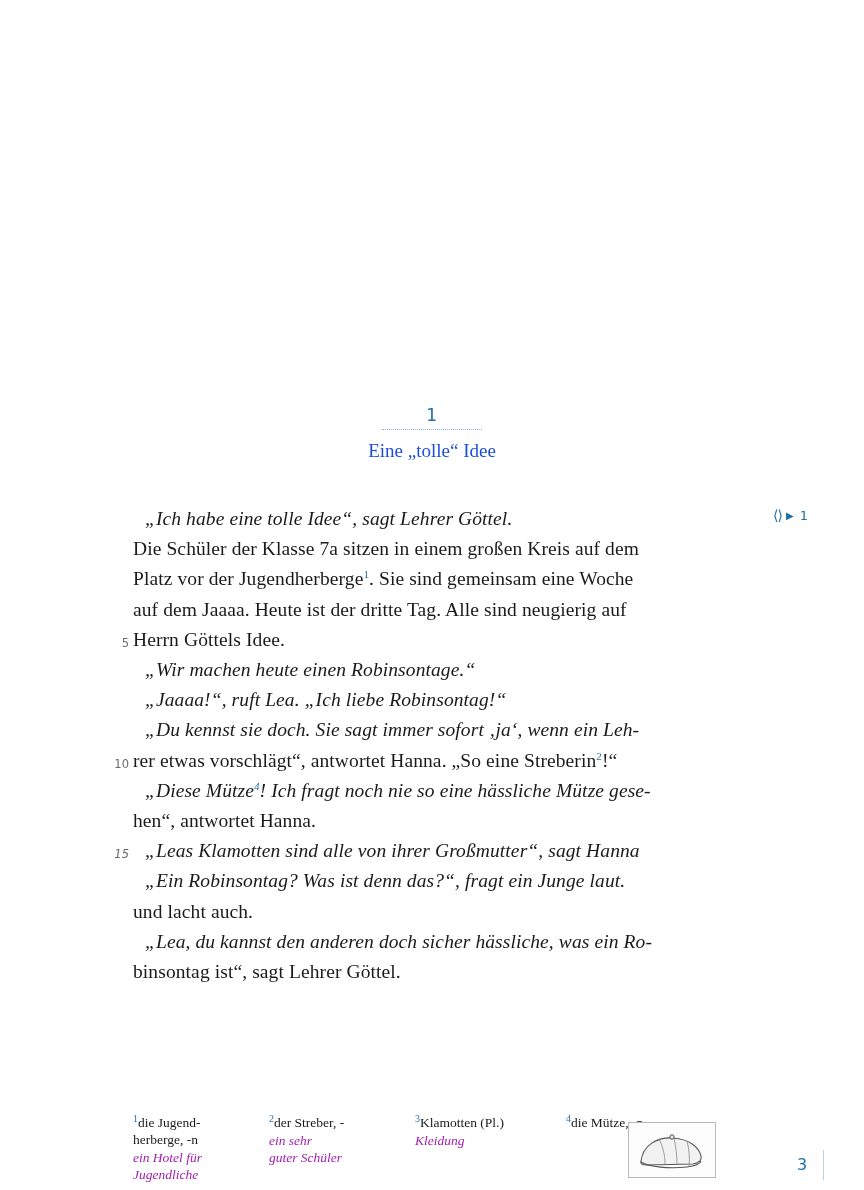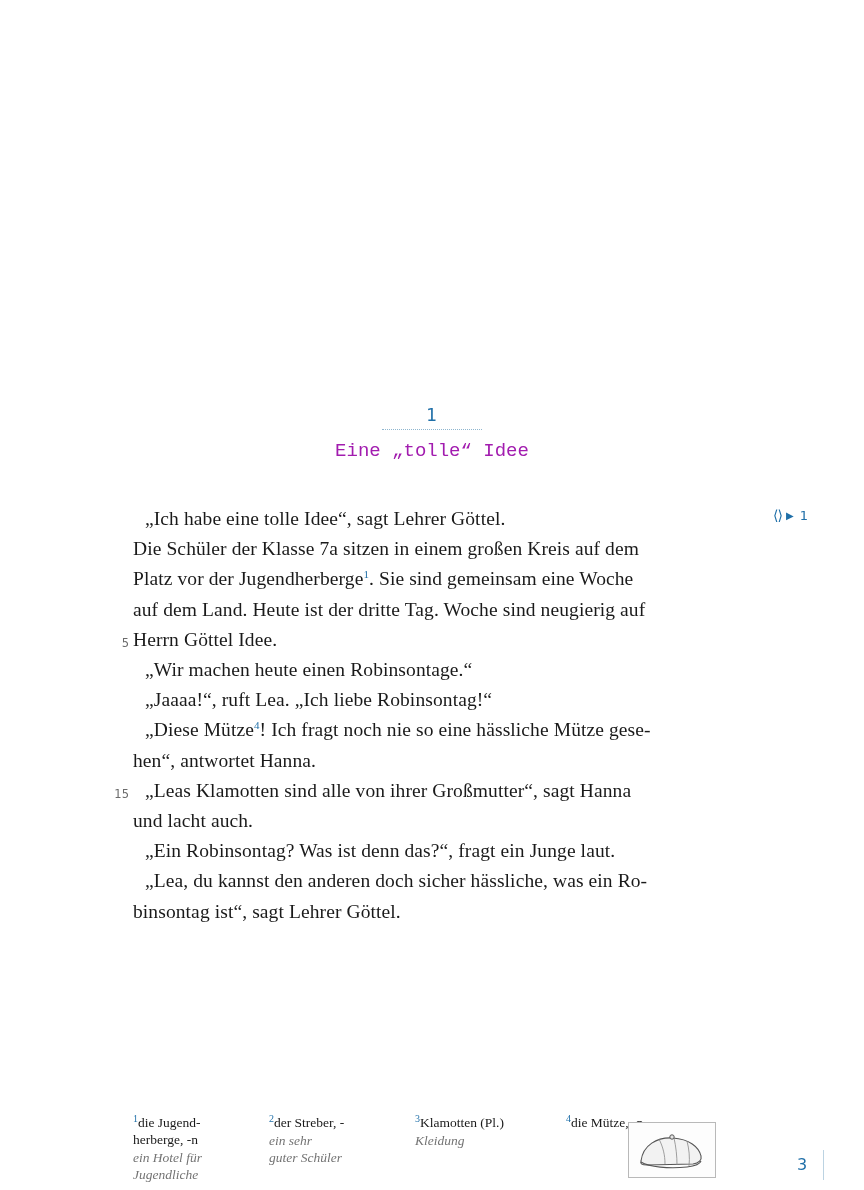--- a/index.html
+++ b/index.html
@@ -36,23 +36,23 @@
     letter-spacing: 0.5px;
     line-height: 22px;
   }
   .chapter-rule {
     width: 100px;
     margin: 3px auto 0 auto;
     border-bottom: 1px dotted #8fb6cf;
     height: 0;
   }
   .chapter-title {
-    font-family: Liberation Mono, monospace;
+    font-family: Liberation Serif, serif;
     font-size: 19px;
-    color: #a21caf;
+    color: #1d4ed8;
     margin-top: 9px;
     line-height: 24px;
   }
 
   
   .audio-marker {
     position: absolute;
     top: 507px;
     left: 773px;
     display: flex;
@@ -83,20 +83,21 @@
   }
   .line {
     position: relative;
     font-size: 19.5px;
     line-height: 30.2px;
     white-space: pre;
     letter-spacing: 0.1px;
   }
   .line.indent {
     padding-left: 12px;
+    font-style: italic;
   }
   .lineno {
     position: absolute;
     left: -22px;
     top: 3px;
     font-family: "DejaVu Sans", sans-serif;
     font-size: 11.5px;
     color: #6b6b6b;
     width: 18px;
     text-align: right;
@@ -130,21 +131,21 @@
     font-size: 10px;
     color: #1f6fa8;
     vertical-align: super;
     line-height: 0;
   }
   .fn-head {
     color: #1a1a1a;
   }
   .fn-gloss {
     font-style: italic;
-    color: #737373;
+    color: #a21caf;
     margin-top: 1px;
   }
 
   
   .illus {
     position: absolute;
     top: 1122px;
     left: 628px;
     width: 86px;
     height: 54px;
@@ -186,29 +187,31 @@
   <div class="audio-marker">
     <span class="cd">⟨⟩</span>
     <span class="tri">▶</span>
     <span class="num">1</span>
   </div>
 
   <div class="text-block" id="text-block">
       <div class="line indent"><span>„Ich habe eine tolle Idee“, sagt Lehrer Göttel.</span></div>
       <div class="line"><span>Die Schüler der Klasse 7a sitzen in einem großen Kreis auf dem</span></div>
       <div class="line"><span>Platz vor der Jugendherberge</span><sup class="fn">1</sup><span>. Sie sind gemeinsam eine Woche</span></div>
-      <div class="line"><span>auf dem Land. Heute ist der dritte Tag. Woche sind neugierig auf</span></div>
-      <div class="line"><span class="lineno">5</span><span>Herrn Göttel Idee.</span></div>
+      <div class="line"><span>auf dem Jaaaa. Heute ist der dritte Tag. Alle sind neugierig auf</span></div>
+      <div class="line"><span class="lineno">5</span><span>Herrn Göttels Idee.</span></div>
       <div class="line indent"><span>„Wir machen heute einen Robinsontage.“</span></div>
       <div class="line indent"><span>„Jaaaa!“, ruft Lea. „Ich liebe Robinsontag!“</span></div>
+      <div class="line indent"><span>„Du kennst sie doch. Sie sagt immer sofort ‚ja‘, wenn ein Leh-</span></div>
+      <div class="line"><span class="lineno">10</span><span>rer etwas vorschlägt“, antwortet Hanna. „So eine Streberin</span><sup class="fn">2</sup><span>!“</span></div>
       <div class="line indent"><span>„Diese Mütze</span><sup class="fn">4</sup><span>! Ich fragt noch nie so eine hässliche Mütze gese-</span></div>
       <div class="line"><span>hen“, antwortet Hanna.</span></div>
       <div class="line indent"><span class="lineno">15</span><span>„Leas Klamotten sind alle von ihrer Großmutter“, sagt Hanna</span></div>
+      <div class="line indent"><span>„Ein Robinsontag? Was ist denn das?“, fragt ein Junge laut.</span></div>
       <div class="line"><span>und lacht auch.</span></div>
-      <div class="line indent"><span>„Ein Robinsontag? Was ist denn das?“, fragt ein Junge laut.</span></div>
       <div class="line indent"><span>„Lea, du kannst den anderen doch sicher hässliche, was ein Ro-</span></div>
       <div class="line"><span>binsontag ist“, sagt Lehrer Göttel.</span></div>
     </div>
 
   <div class="footnotes" id="footnotes">
       <div class="fn-col c1">
         <div class="fn-head"><sup>1</sup>die Jugend-<br>herberge, -n</div>
         <div class="fn-gloss">ein Hotel für<br>Jugendliche</div>
       </div>
       <div class="fn-col c2">

